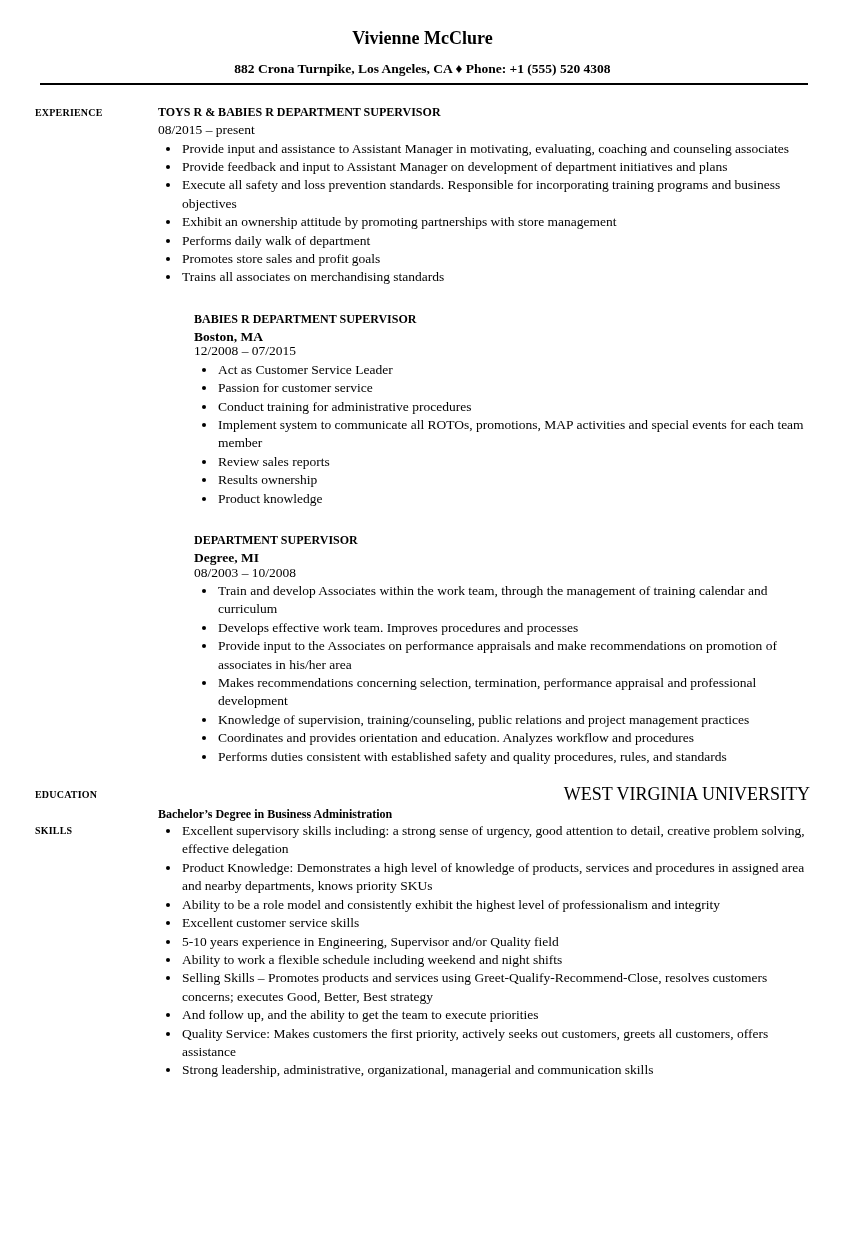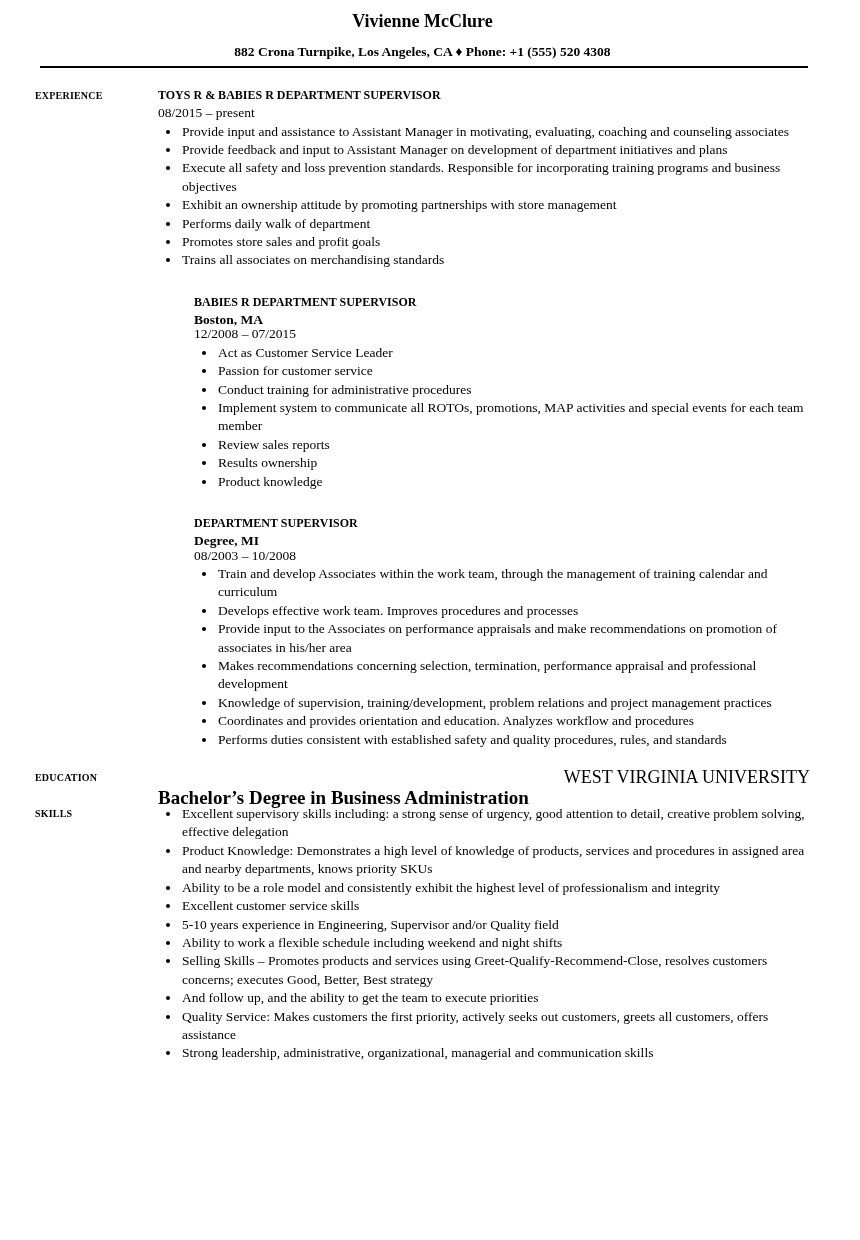--- a/index.html
+++ b/index.html
@@ -5,21 +5,21 @@
   * { margin: 0; padding: 0; box-sizing: border-box; }
   html, body { background: #ffffff; }
   body {
     width: 860px; height: 1240px;
     font-family: "Liberation Serif", "DejaVu Serif", serif;
     color: #000;
   }
   .page {
     width: 860px; height: 1240px;
     background: #fff;
-    padding: 12px 50px 0 35px;
+    padding: 29px 50px 0 35px;
     overflow: hidden;
   }
   
   .header { text-align: center; }
   .person-name { font-size: 18px; font-weight: bold; line-height: 19px; }
   .contact-line { font-size: 13.5px; font-weight: bold; margin-top: 13px; line-height: 15px; }
   .header-rule { border: 0; border-top: 2.5px solid #000; margin: 7px 0 0 5px; width: 768px; }
   
   .section { display: flex; align-items: flex-start; }
   .section-experience { margin-top: 19px; }
@@ -37,21 +37,21 @@
   .job-location { font-size: 13.5px; font-weight: bold; line-height: 14.5px; }
   .job-dates { font-size: 13.5px; line-height: 14.5px; margin-bottom: 2px; }
   ul.bullets {
     list-style: disc; list-style-position: outside;
     padding-left: 23px;
     font-size: 13.5px; line-height: 18.4px;
   }
   ul.bullets li { padding-left: 1px; }
   
   .school-name { font-size: 18px; font-weight: normal; line-height: 17px; text-align: right; }
-  .degree { font-size: 19px; font-weight: bold; line-height: 15px; margin-top: 4px; }
+  .degree { font-size: 12px; font-weight: bold; line-height: 15px; margin-top: 4px; }
 </style>
 </head>
 <body>
 
 <div class="page">
 
   <div class="header">
     <div class="person-name">Vivienne McClure</div>
     <div class="contact-line">882 Crona Turnpike, Los Angeles, CA ♦ Phone: +1 (555) 520 4308</div>
     <hr class="header-rule">
@@ -92,21 +92,21 @@
 
       <div class="job">
         <div class="job-title">DEPARTMENT SUPERVISOR</div>
         <div class="job-location">Degree, MI</div>
         <div class="job-dates">08/2003 – 10/2008</div>
         <ul class="bullets">
             <li>Train and develop Associates within the work team, through the management of training calendar and curriculum</li>
             <li>Develops effective work team. Improves procedures and processes</li>
             <li>Provide input to the Associates on performance appraisals and make recommendations on promotion of associates in his/her area</li>
             <li>Makes recommendations concerning selection, termination, performance appraisal and professional development</li>
-            <li>Knowledge of supervision, training/development, problem relations and project management practices</li>
+            <li>Knowledge of supervision, training/counseling, public relations and project management practices</li>
             <li>Coordinates and provides orientation and education. Analyzes workflow and procedures</li>
             <li>Performs duties consistent with established safety and quality procedures, rules, and standards</li>
           </ul>
       </div>
 
     </div>
   </div>
 
   <div class="section section-education">
     <div class="section-label">EDUCATION</div>

